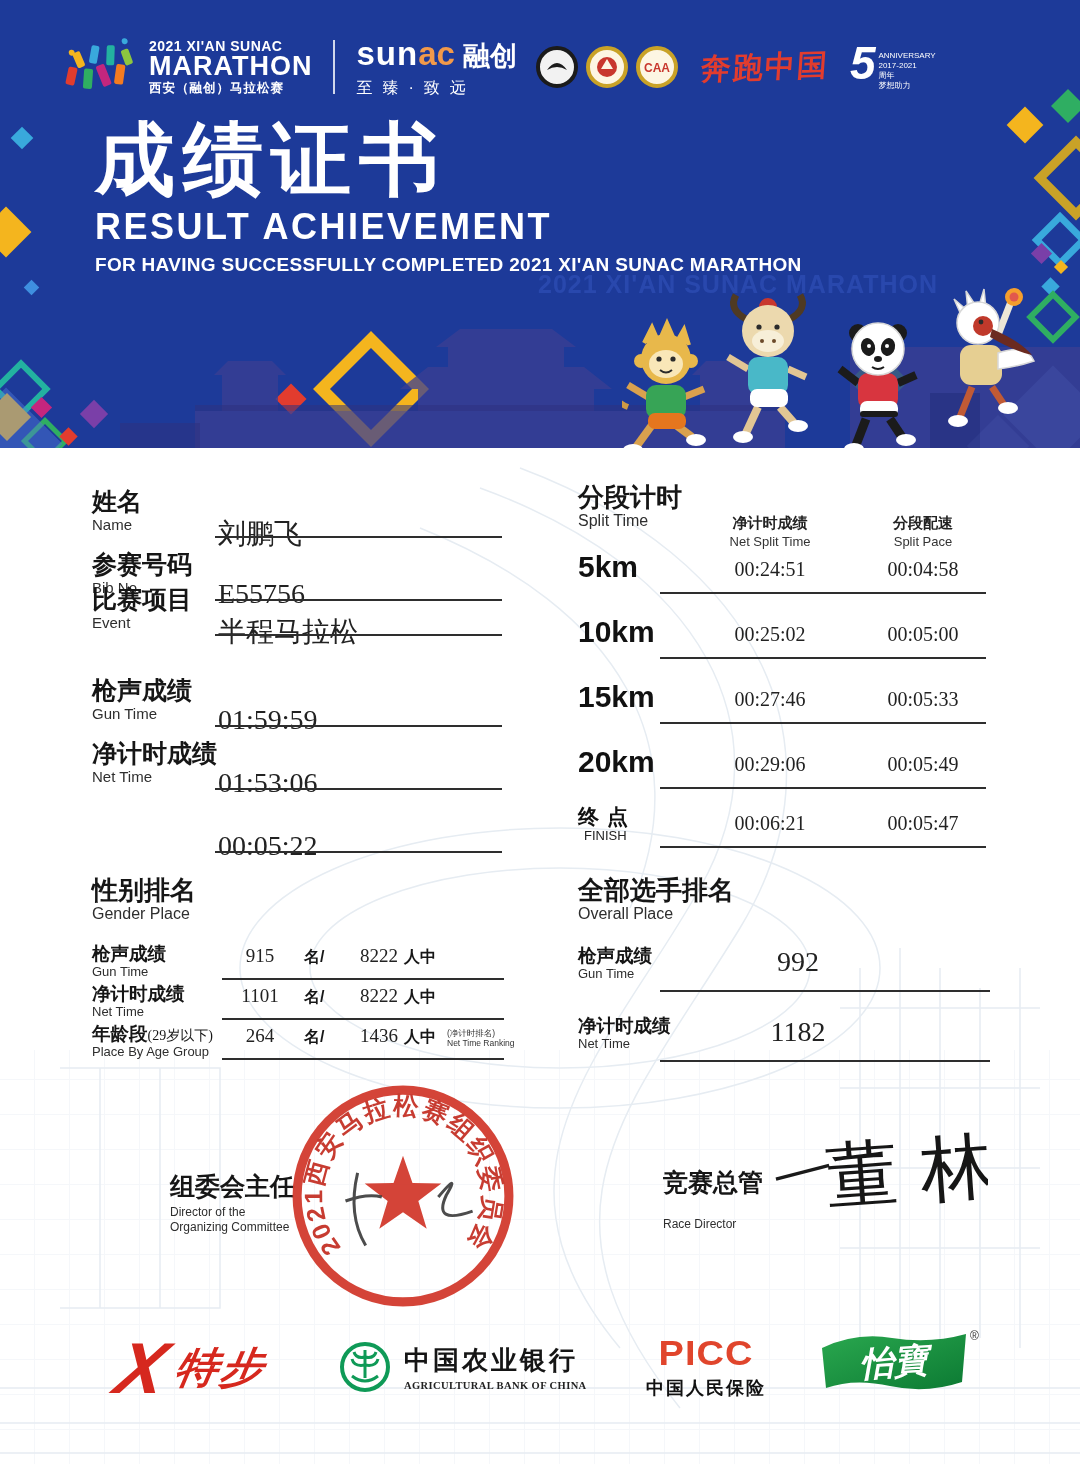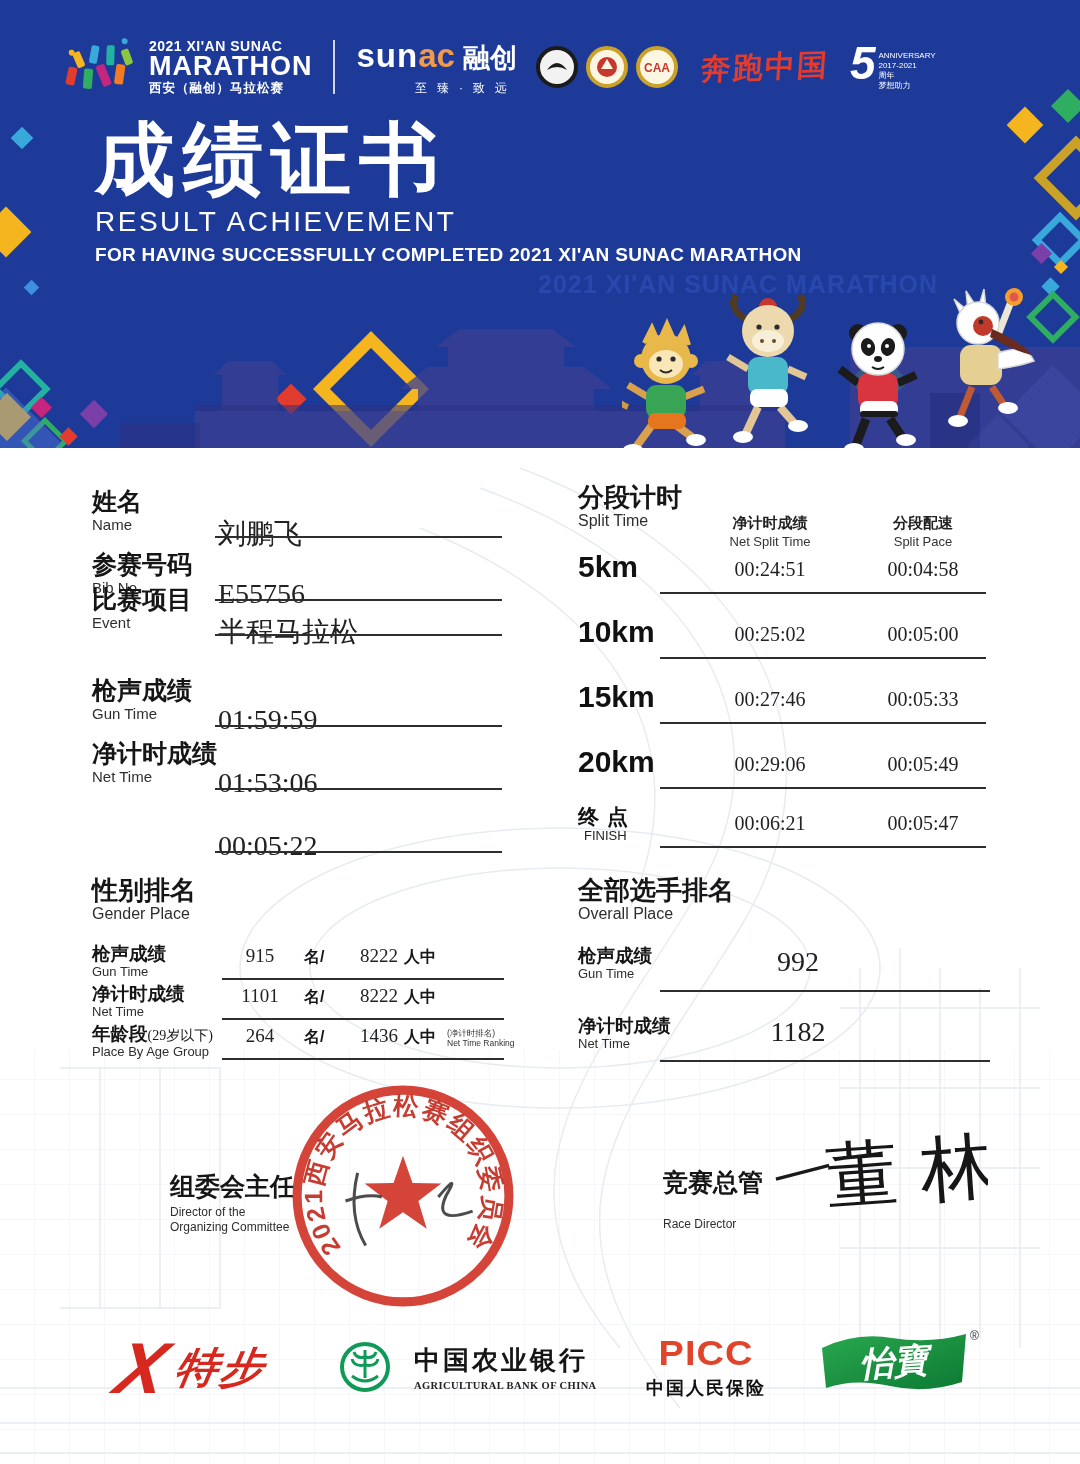--- a/index.html
+++ b/index.html
@@ -11,29 +11,29 @@
   .ghost{position:absolute;left:538px;top:270px;font-size:25px;font-weight:bold;color:#2d4cb3;opacity:.8;letter-spacing:1px;white-space:nowrap;}
   .logo-row{position:absolute;left:62px;top:30px;height:74px;display:flex;align-items:center;gap:13px;color:#fff;z-index:3;}
   .ev-txt{line-height:1.02;}
   .ev-s{font-size:14px;font-weight:bold;letter-spacing:.5px;}
   .ev-l{font-size:27px;font-weight:bold;letter-spacing:1px;}
   .ev-c{font-size:12.5px;font-weight:bold;letter-spacing:1px;margin-top:1px;}
   .vdiv{width:2px;height:54px;background:rgba(255,255,255,.8);margin:0 8px;}
   .sunac .wm1{font-size:33px;font-weight:bold;letter-spacing:1px;color:#fff;}
   .sunac .wm2{font-size:33px;font-weight:bold;color:#f2994a;}
   .sunac .wmcn{font-size:27px;font-weight:bold;margin-left:8px;}
-  .sunac .slog{font-size:12px;letter-spacing:10px;margin-top:4px;color:#fff;text-align:right;}
+  .sunac .slog{font-size:16px;letter-spacing:10px;margin-top:4px;color:#fff;}
   .badges{display:flex;gap:8px;margin-left:6px;}
   .benpao{font-size:30px;font-weight:900;color:#e23c2e;transform:rotate(-2deg) skewX(-6deg);letter-spacing:2px;margin-left:10px;white-space:nowrap;}
   .anniv{display:flex;align-items:flex-start;margin-left:8px;color:#fff;}
   .anniv .n5{font-size:46px;font-weight:900;font-style:italic;line-height:.9;}
   .anniv .at{font-size:8px;line-height:1.25;margin-left:3px;margin-top:8px;}
   .title-block{position:absolute;left:95px;top:118px;color:#fff;z-index:3;}
   .t-cn{font-size:80px;font-weight:900;letter-spacing:8px;line-height:1.05;}
-  .t-en{font-size:28px;font-weight:normal;letter-spacing:2.5px;margin-top:4px;}
+  .t-en{font-size:36px;font-weight:bold;letter-spacing:2.5px;margin-top:4px;}
   .t-sub-cn{font-size:30px;font-weight:bold;letter-spacing:.5px;margin-top:24px;}
   .t-sub-en{font-size:19px;font-weight:bold;letter-spacing:.3px;margin-top:6px;}
   .skyline{position:absolute;left:0;bottom:0;z-index:1;}
   .mascots{position:absolute;right:38px;bottom:-2px;z-index:2;}
   
   .wm-svg{position:absolute;left:0;top:448px;z-index:0;}
   .grid-patch{position:absolute;left:0;top:1050px;width:1080px;height:414px;opacity:.45;z-index:0;
     background:repeating-linear-gradient(0deg,transparent 0 34px,#e9eef4 34px 35px),
                repeating-linear-gradient(90deg,transparent 0 34px,#e9eef4 34px 35px);}
   .sec{position:absolute;z-index:2;}
@@ -73,21 +73,21 @@
   
   .sig-lab-cn{font-size:25px;font-weight:bold;color:#161616;line-height:1.15;}
   .sig-lab-en{font-size:12px;color:#2e2e2e;line-height:1.3;}
   .stamp{position:absolute;left:287px;top:1080px;z-index:3;opacity:.95;}
   .sig-right{position:absolute;left:768px;top:1106px;z-index:3;}
   
   .sponsors{position:absolute;left:0;top:1322px;width:1080px;height:112px;z-index:2;}
   .xtep{position:absolute;left:118px;top:14px;display:flex;align-items:center;color:#d6281e;}
   .xtep .xx{font-size:72px;font-weight:900;font-style:italic;transform:skewX(-14deg);line-height:.9;}
   .xtep .xcn{font-size:42px;font-weight:900;font-style:italic;transform:skewX(-10deg);margin-left:10px;letter-spacing:3px;}
-  .abc{position:absolute;left:338px;top:18px;display:flex;align-items:center;gap:22px;}
+  .abc{position:absolute;left:338px;top:18px;display:flex;align-items:center;gap:12px;}
   .abc-cn{font-size:26px;font-weight:bold;color:#151515;letter-spacing:3px;font-family:"Liberation Serif",serif;}
   .abc-en{font-size:10.5px;color:#222;font-family:"Liberation Serif",serif;letter-spacing:.4px;margin-top:2px;font-weight:bold;}
   .picc{position:absolute;left:606px;top:12px;width:200px;text-align:center;}
   .picc-en{font-size:38px;font-weight:900;color:#e0452c;letter-spacing:1px;line-height:1;transform:scaleY(.92);}
   .picc-cn{font-size:18px;font-weight:bold;color:#111;letter-spacing:2px;margin-top:4px;}
   .cestbon{position:absolute;left:812px;top:4px;}
 </style>
 </head>
 <body>
 

